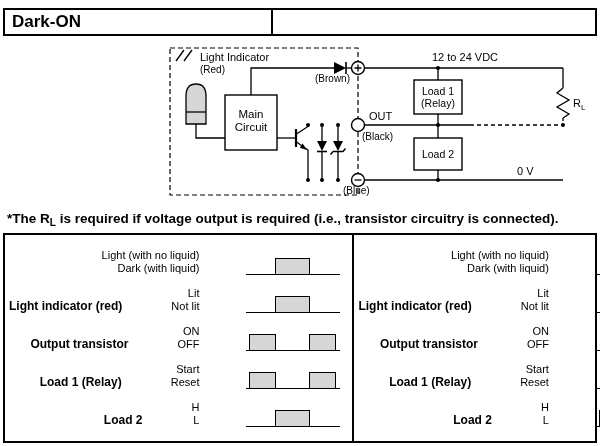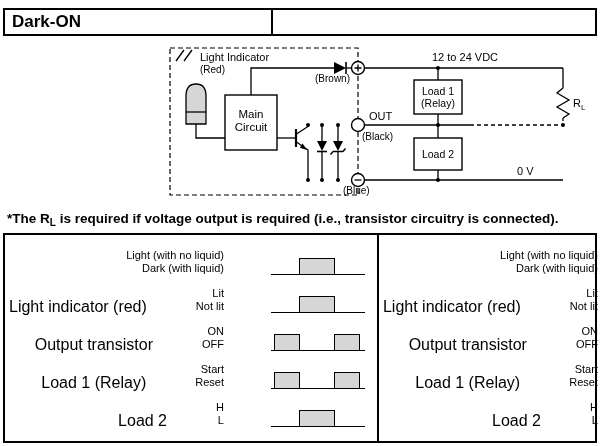--- a/index.html
+++ b/index.html
@@ -17,21 +17,21 @@
   .circuit{position:absolute;top:34px;left:0;}
   .note{position:absolute;top:211px;left:7px;font-size:13.5px;font-weight:bold;white-space:nowrap;}
   .note .sub{font-size:10px;vertical-align:-3px;}
   .charts{
     position:absolute;top:233px;left:3px;width:594px;height:210px;
     border:2px solid #000;box-sizing:border-box;display:flex;
   }
   .chart{flex:1;box-sizing:border-box;padding:14px 12px 0 4px;}
   .chart.right{border-left:2px solid #000;}
   .trow{display:flex;align-items:flex-end;margin-bottom:12px;gap:42px;}
-  .tlabel{flex:1;font-size:16px;text-align:right;padding-right:7px;line-height:13px;white-space:nowrap;}
+  .tlabel{flex:1;font-size:12px;text-align:right;padding-right:7px;line-height:13px;white-space:nowrap;font-weight:bold;}
   .tlevels{font-size:11px;line-height:13px;text-align:right;padding-right:5px;white-space:nowrap;}
   .twave{width:94px;height:17px;display:flex;flex-shrink:0;}
   .seg{box-sizing:border-box;height:100%;}
   .seg.lo{border-bottom:1.5px solid #000;}
   .seg.hi{border:1.5px solid #000;}
   svg text{fill:#000;}
 </style>
 </head>
 <body>
 

